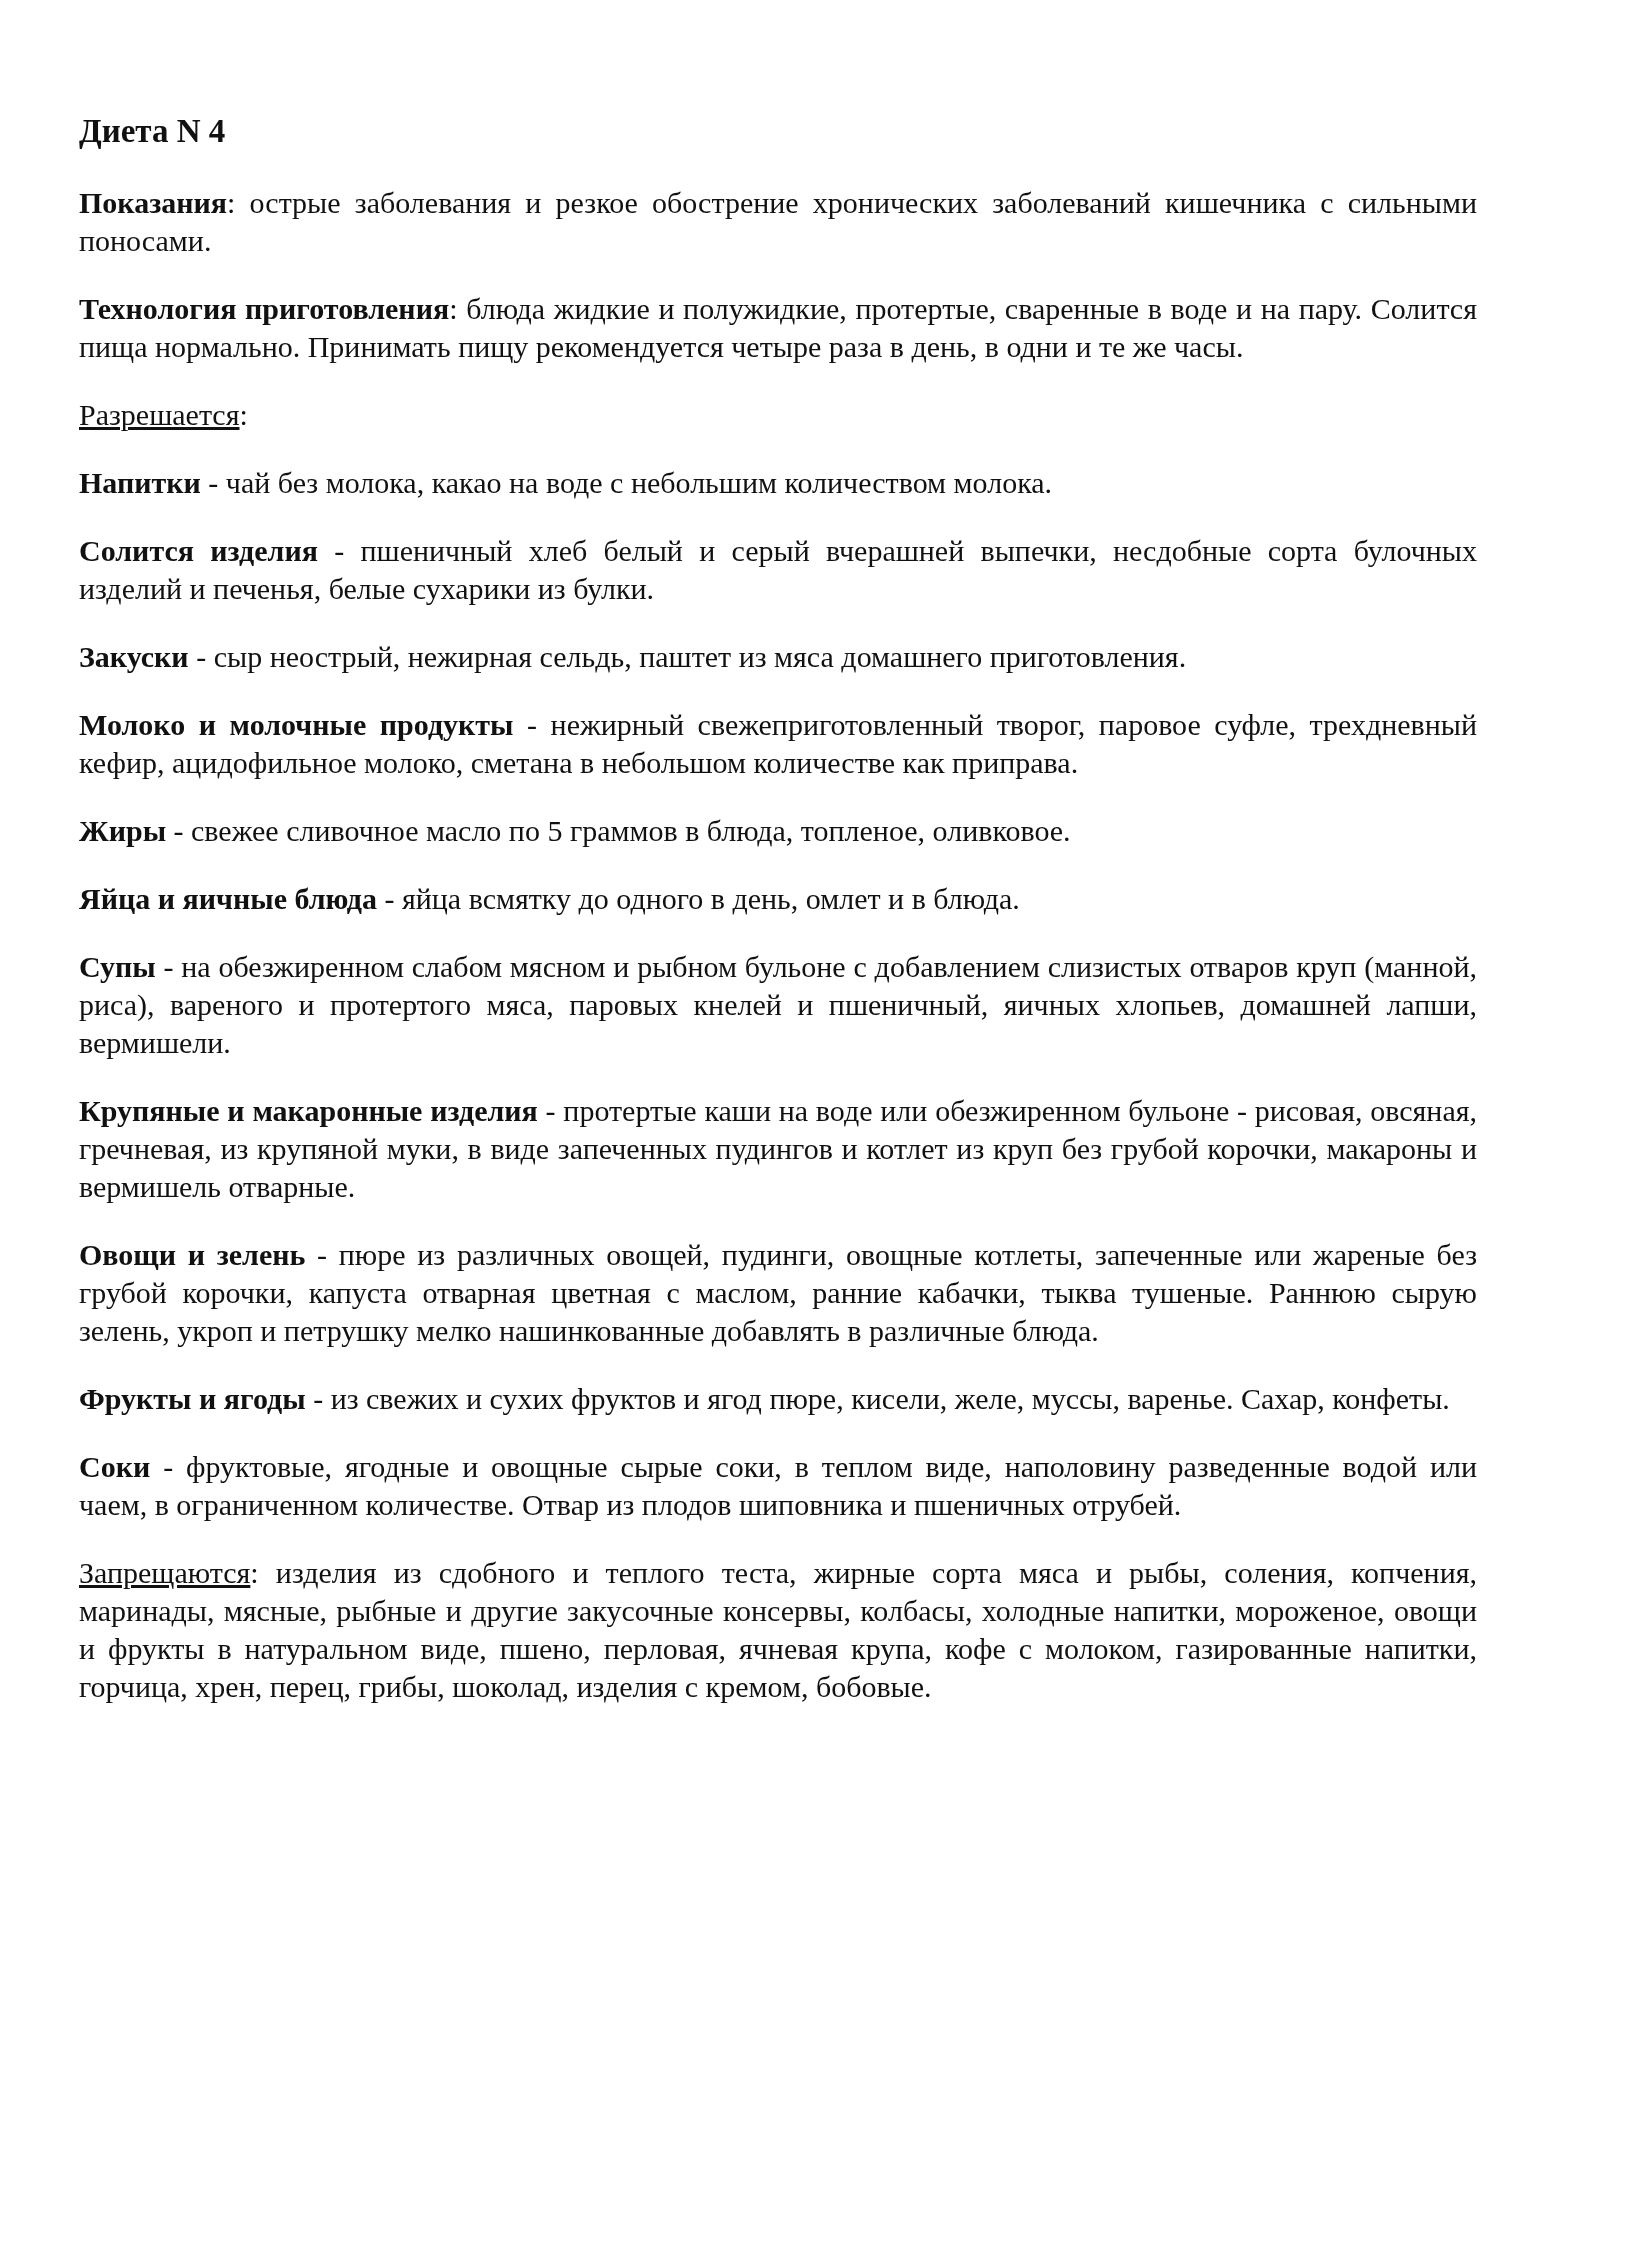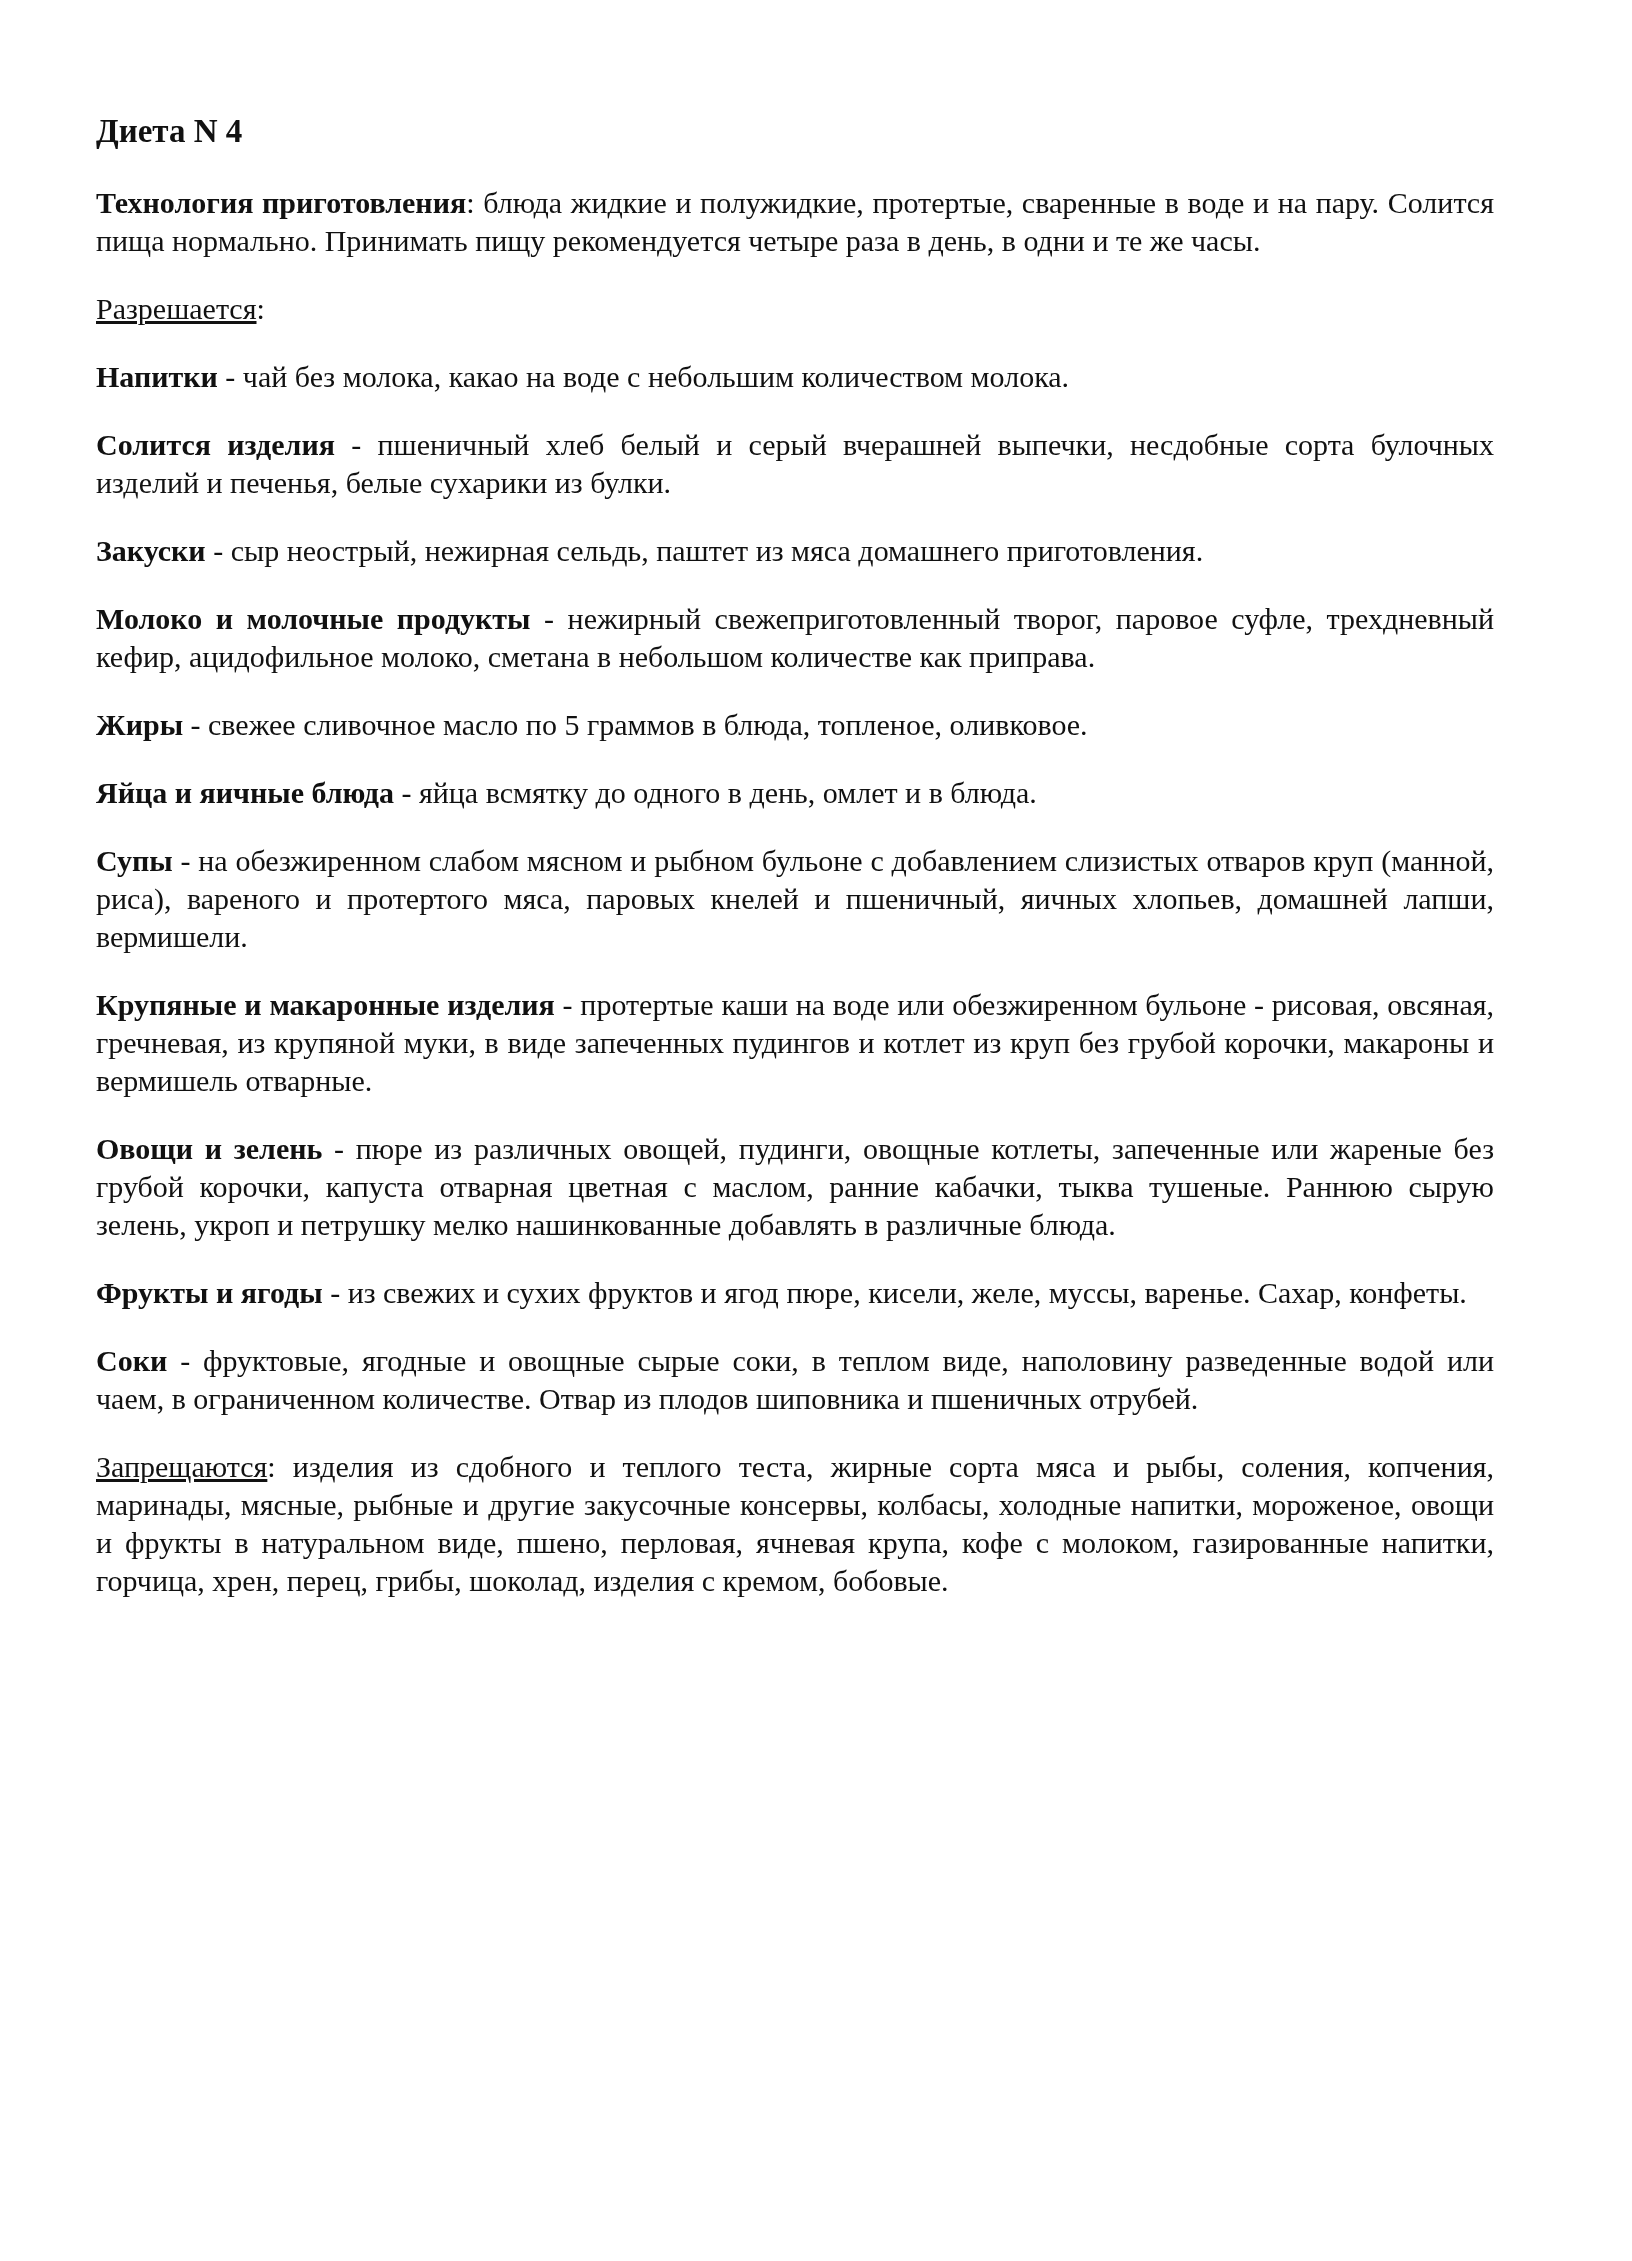--- a/index.html
+++ b/index.html
@@ -1,33 +1,34 @@
 <!DOCTYPE html>
 <html style="font-size:10.5px"><head>
 <meta charset="utf-8">
 <style>
   html, body { margin: 0; padding: 0; background: #ffffff; }
   body { width: 1632px; height: 2261px; position: relative; overflow: hidden; }
   .page {
-    position: absolute; left: 96px; top: 112px; width: 1398px;
+    position: absolute; left: 79px; top: 112px; width: 1398px;
     font-family: "Liberation Serif", "DejaVu Serif", serif;
     font-size: 30px; line-height: 38px; color: #111111;
     text-align: justify;
   }
   .title { font-weight: bold; font-size: 33px; line-height: 39px; margin: 0 0 33px 0; }
   .para { margin: 0 0 30px 0; }
   .label { font-weight: bold; }
   .u { text-decoration: underline; font-weight: normal; }
 </style>
 </head>
 <body>
 
 <div class="page">
   <div class="title">Диета N 4</div>
 
+  <p class="para"><span class="label">Показания</span><span>: острые заболевания и резкое обострение хронических заболеваний кишечника с сильными поносами.</span></p>
 
   <p class="para"><span class="label">Технология приготовления</span><span>: блюда жидкие и полужидкие, протертые, сваренные в воде и на пару. Солится пища нормально. Принимать пищу рекомендуется четыре раза в день, в одни и те же часы.</span></p>
 
   <p class="para"><span class="u">Разрешается</span><span>:</span></p>
 
   <p class="para"><span class="label">Напитки</span><span> - чай без молока, какао на воде с небольшим количеством молока.</span></p>
   <p class="para"><span class="label">Солится изделия</span><span> - пшеничный хлеб белый и серый вчерашней выпечки, несдобные сорта булочных изделий и печенья, белые сухарики из булки.</span></p>
   <p class="para"><span class="label">Закуски</span><span> - сыр неострый, нежирная сельдь, паштет из мяса домашнего приготовления.</span></p>
   <p class="para"><span class="label">Молоко и молочные продукты</span><span> - нежирный свежеприготовленный творог, паровое суфле, трехдневный кефир, ацидофильное молоко, сметана в небольшом количестве как приправа.</span></p>
   <p class="para"><span class="label">Жиры</span><span> - свежее сливочное масло по 5 граммов в блюда, топленое, оливковое.</span></p>

